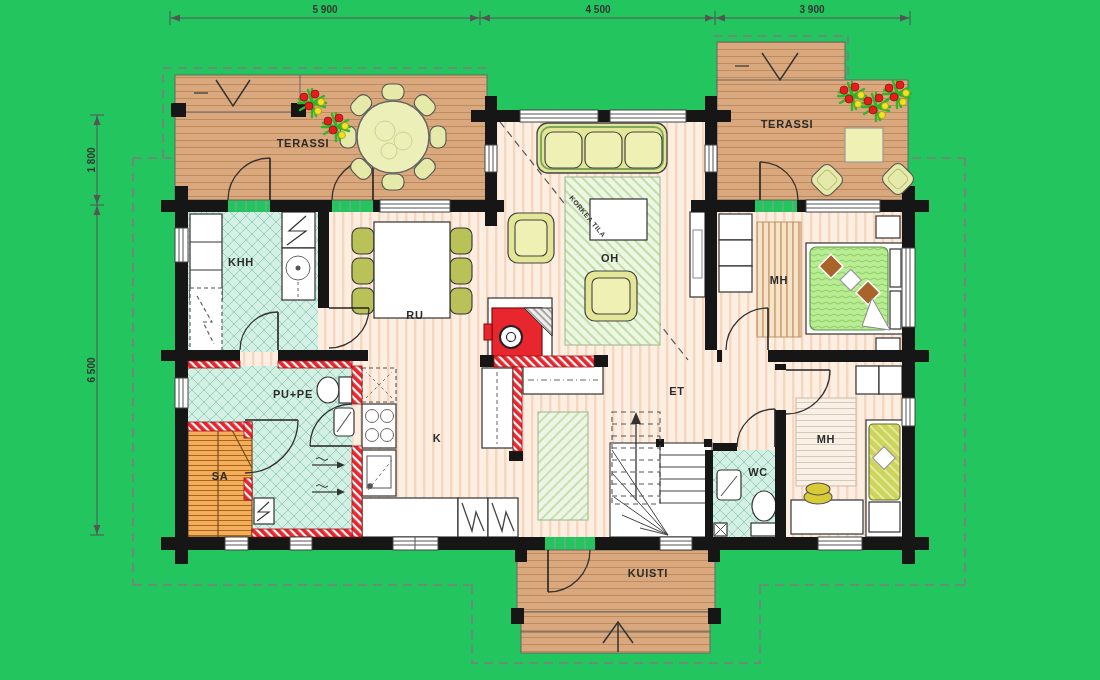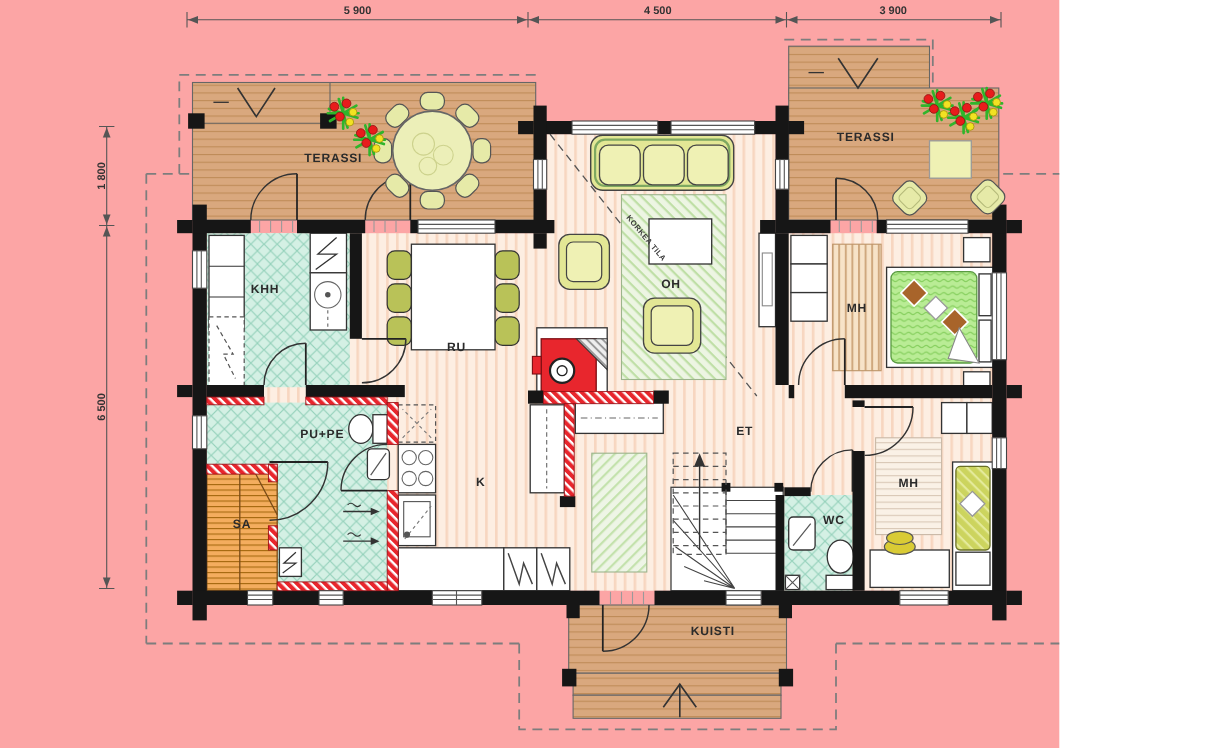--- a/index.html
+++ b/index.html
@@ -1,16 +1,16 @@
 <!DOCTYPE html>
 <html><head>
 <meta charset="utf-8">
 <style>
   html,body{margin:0;padding:0;background:#fff;}
-  #plan-wrap{width:963px;height:680px;background:#fca5a5;position:relative;overflow:hidden;}
+  #plan-wrap{width:1100px;height:680px;background:#22c55e;position:relative;overflow:hidden;}
   svg{display:block;}
   .lbl{font-family:"Liberation Sans",sans-serif;font-size:11px;font-weight:bold;fill:#2b2b2b;letter-spacing:.7px;text-anchor:middle;}
   .lbl-sm{font-family:"Liberation Sans",sans-serif;font-size:7px;font-weight:bold;fill:#3a3a3a;letter-spacing:.4px;text-anchor:middle;}
   .dim{font-family:"Liberation Sans",sans-serif;font-size:10px;font-weight:600;fill:#333;text-anchor:middle;}
   .wall{fill:#161616;}
   .win{fill:#ffffff;stroke:#444;stroke-width:1;}
   .winline{stroke:#555;stroke-width:1;}
   .door{stroke:#333;stroke-width:1.3;fill:none;}
   .leaf{stroke:#222;stroke-width:1.6;}
   .furn{fill:#ffffff;stroke:#333;stroke-width:1.2;}

